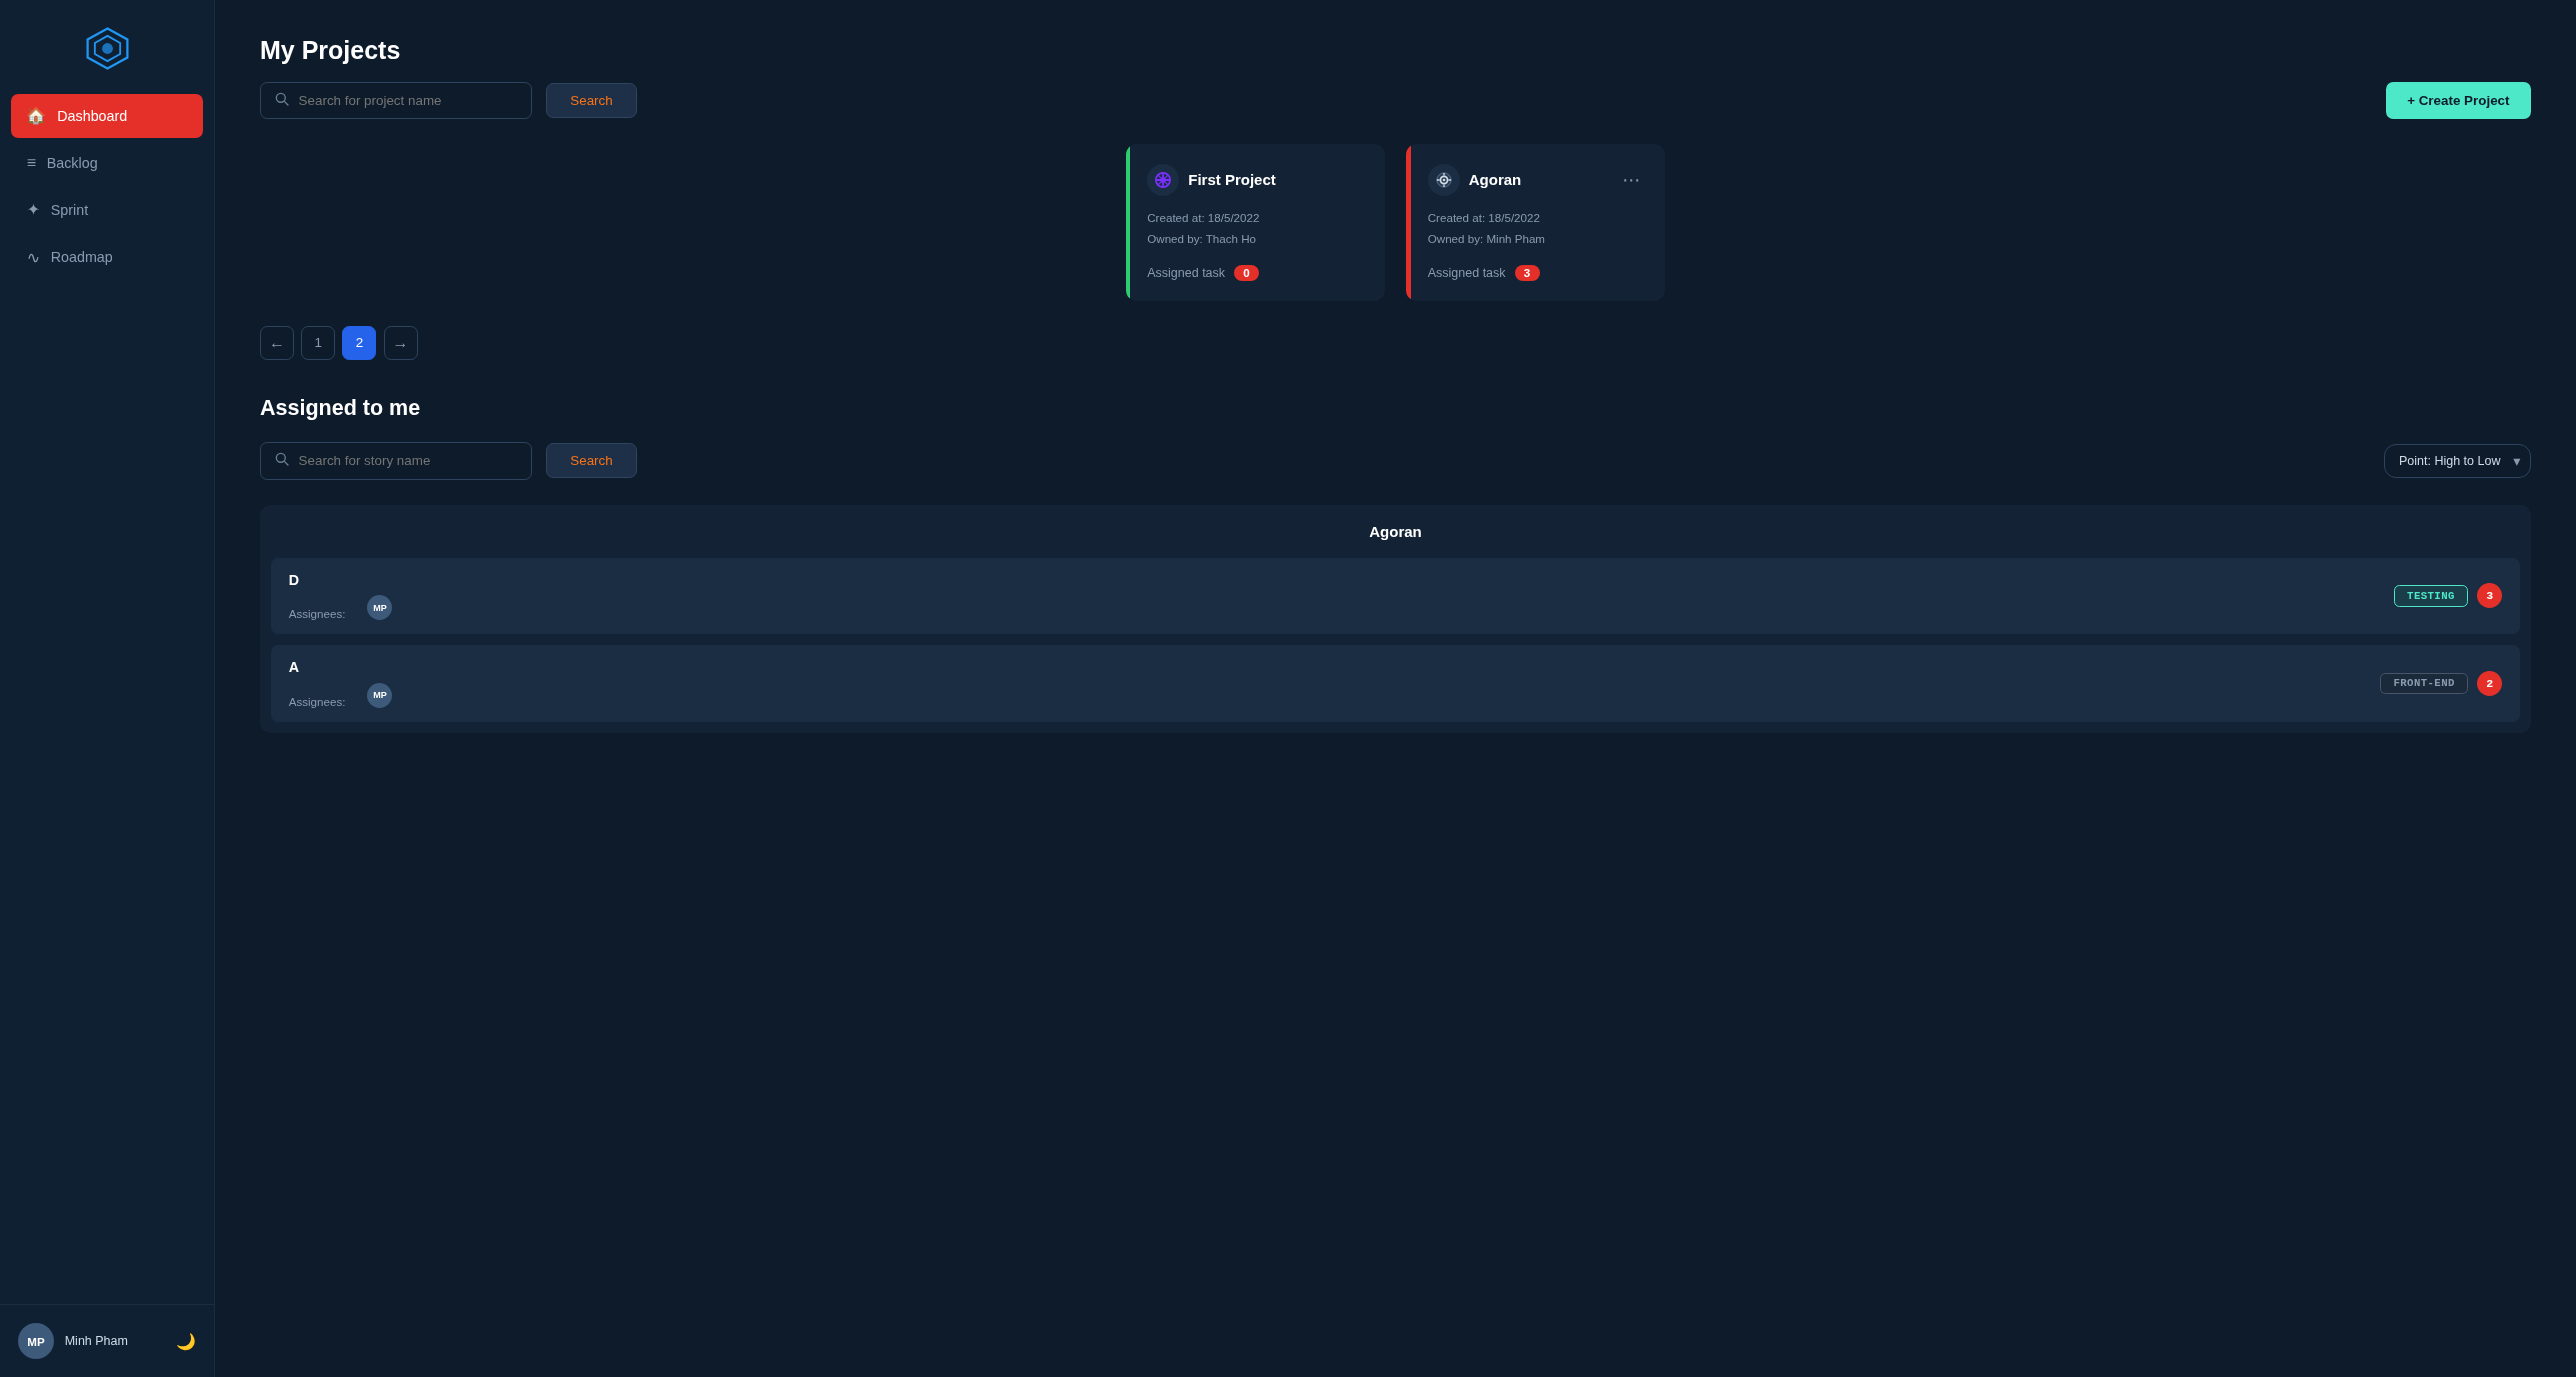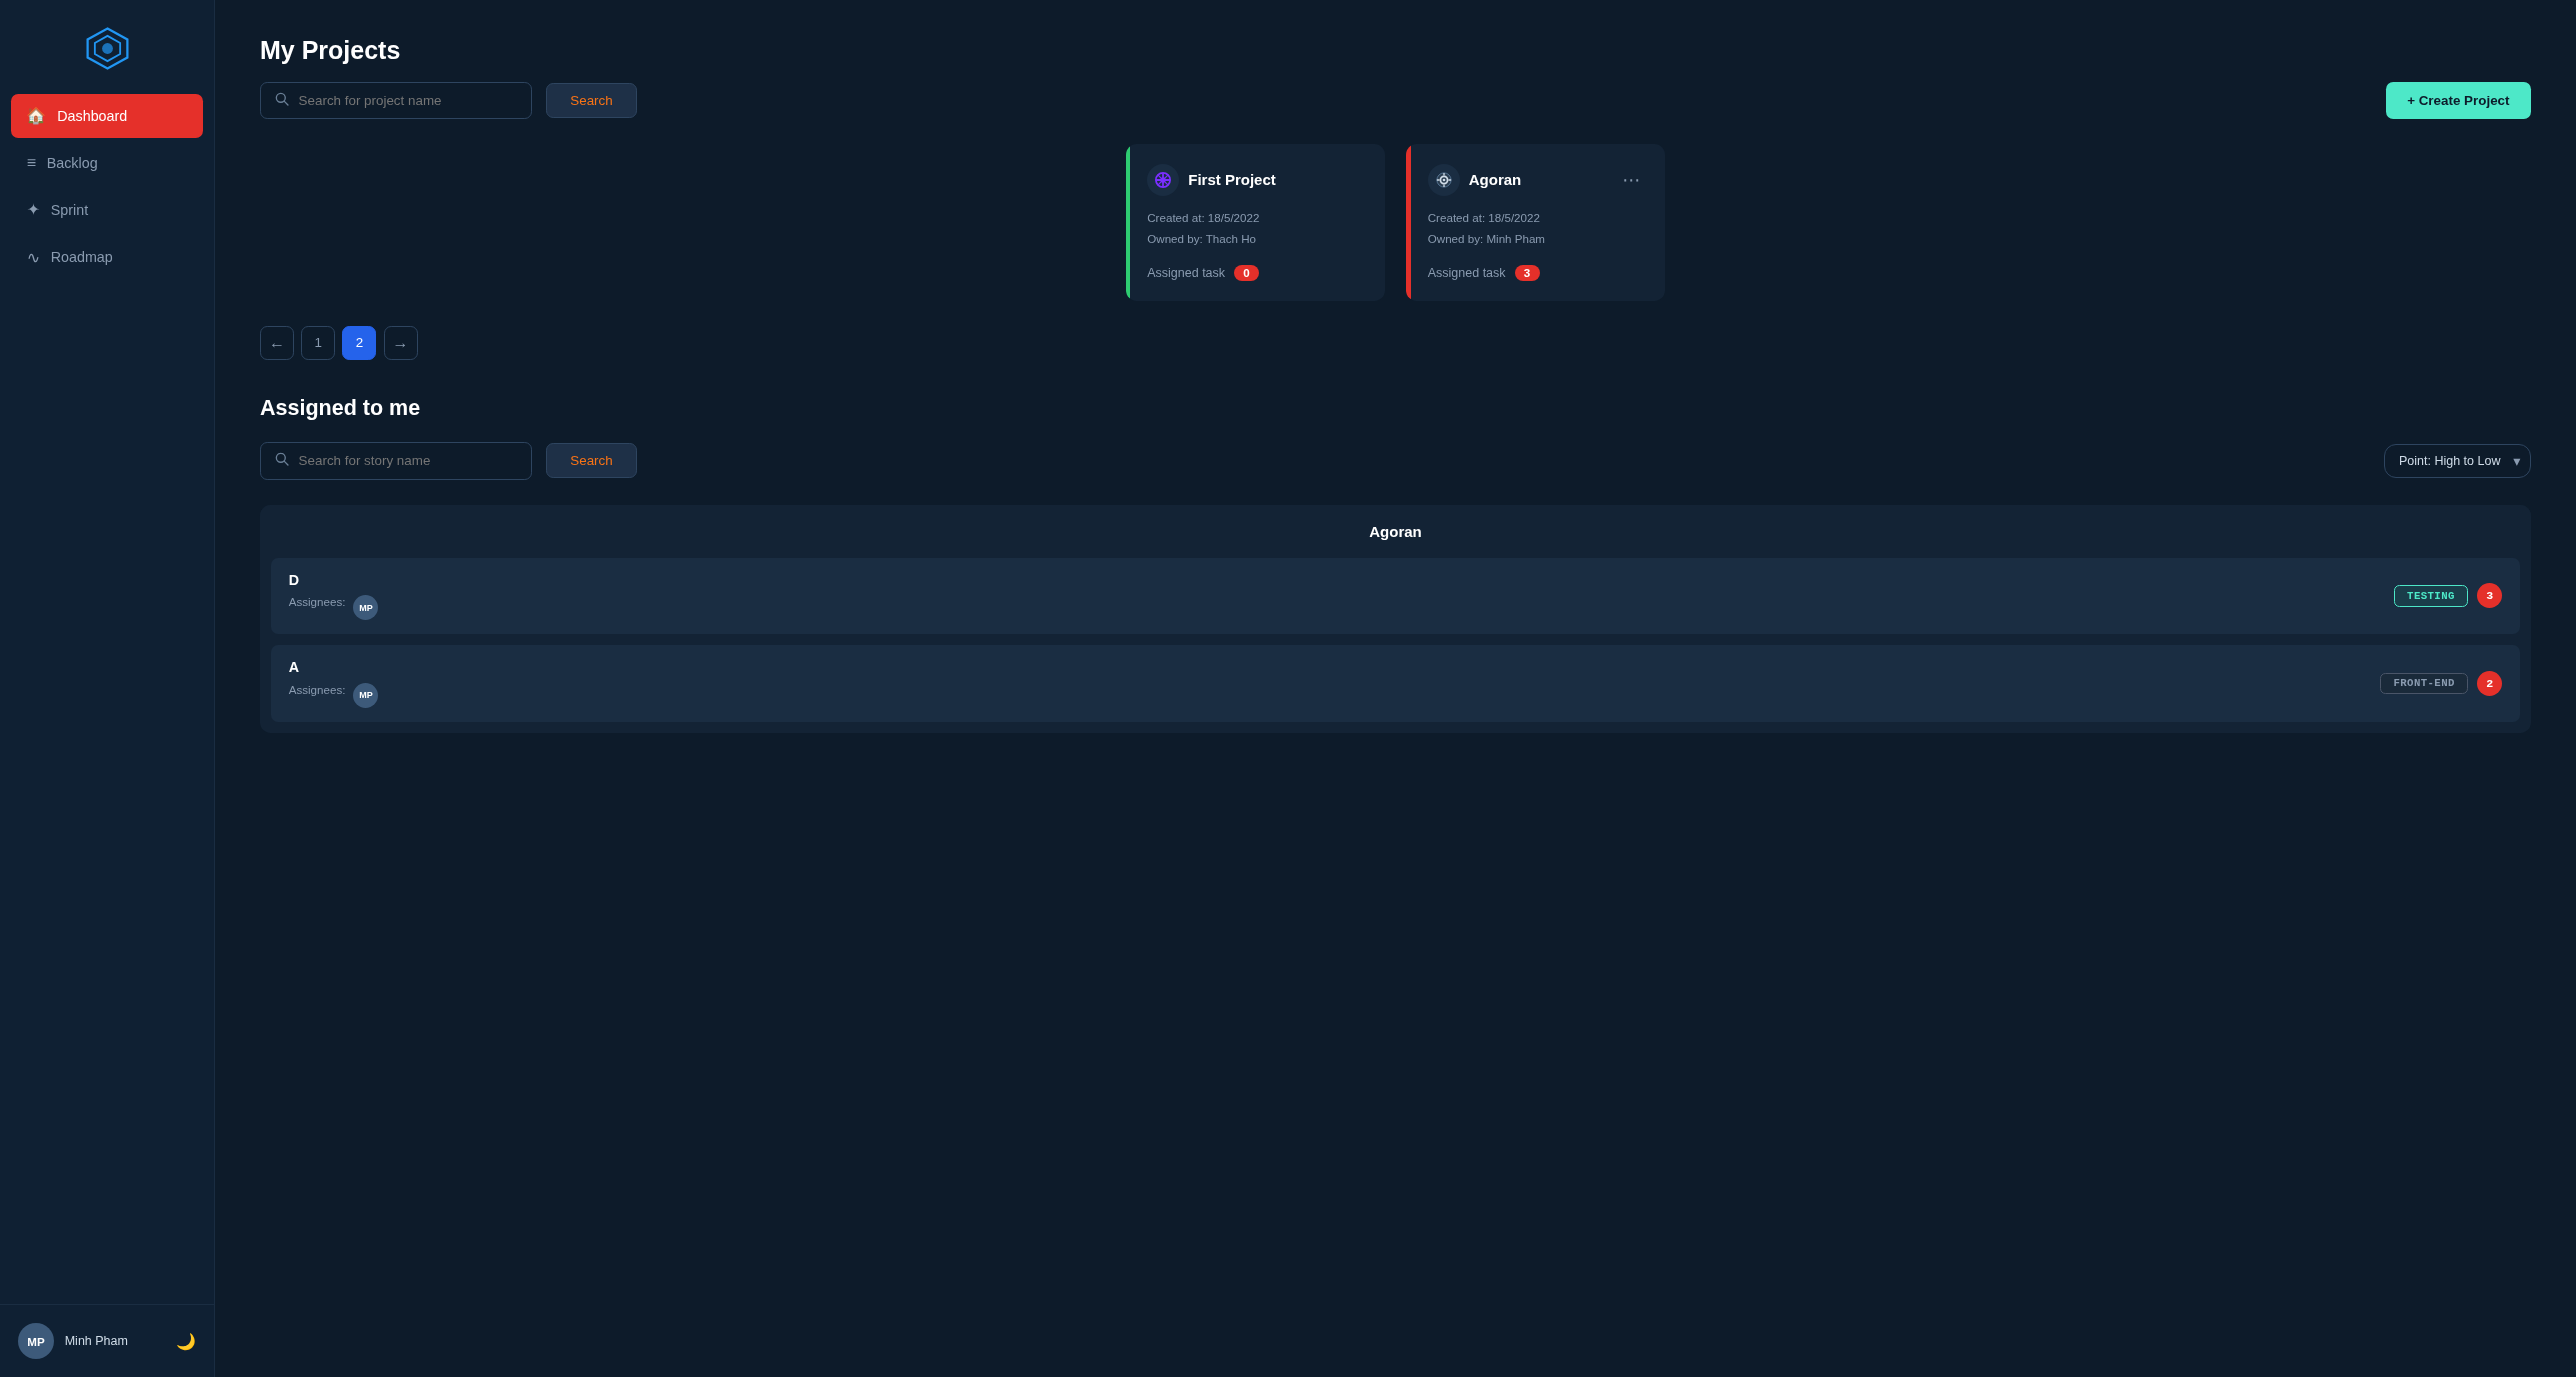--- a/index.html
+++ b/index.html
@@ -309,21 +309,21 @@
       border-radius: 7.2px;
       margin: 0 10.7px 10.7px;
       padding: 14.3px 18px;
       display: flex;
       align-items: center;
       justify-content: space-between;
     }
     .story-row:first-of-type { margin-top: 0; }
     .story-left { display: flex; flex-direction: column; gap: 7.2px; }
     .story-name { font-size: 14.3px; font-weight: 600; color: #fff; }
-    .story-assignees { display: flex; align-items: flex-start; gap: 8px; font-size: 11.6px; color: #8a9bb0; }
+    .story-assignees { display: flex; align-items: flex-end; gap: 22px; font-size: 11.6px; color: #8a9bb0; }
     .assignee-avatar {
       width: 25px;
       height: 25px;
       border-radius: 50%;
       background: #3d5a7a;
       display: flex;
       align-items: center;
       justify-content: center;
       font-size: 9px;
       font-weight: 700;

